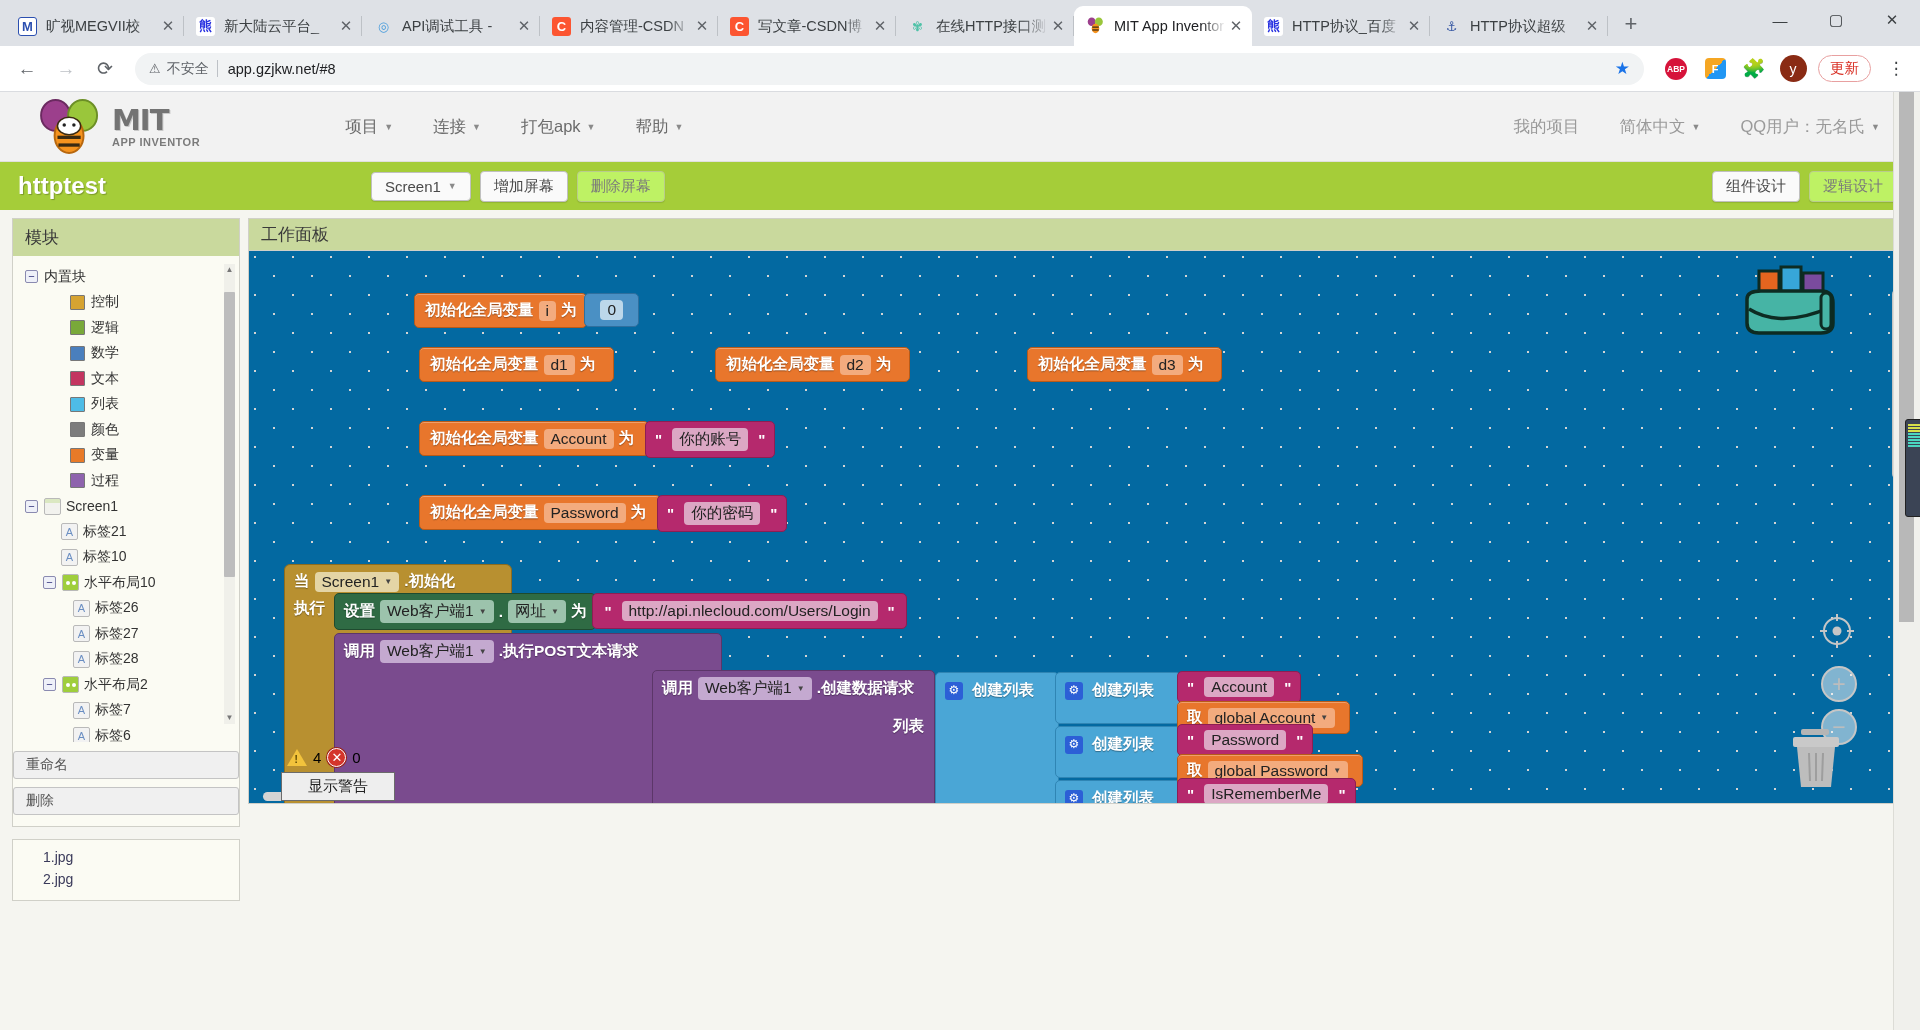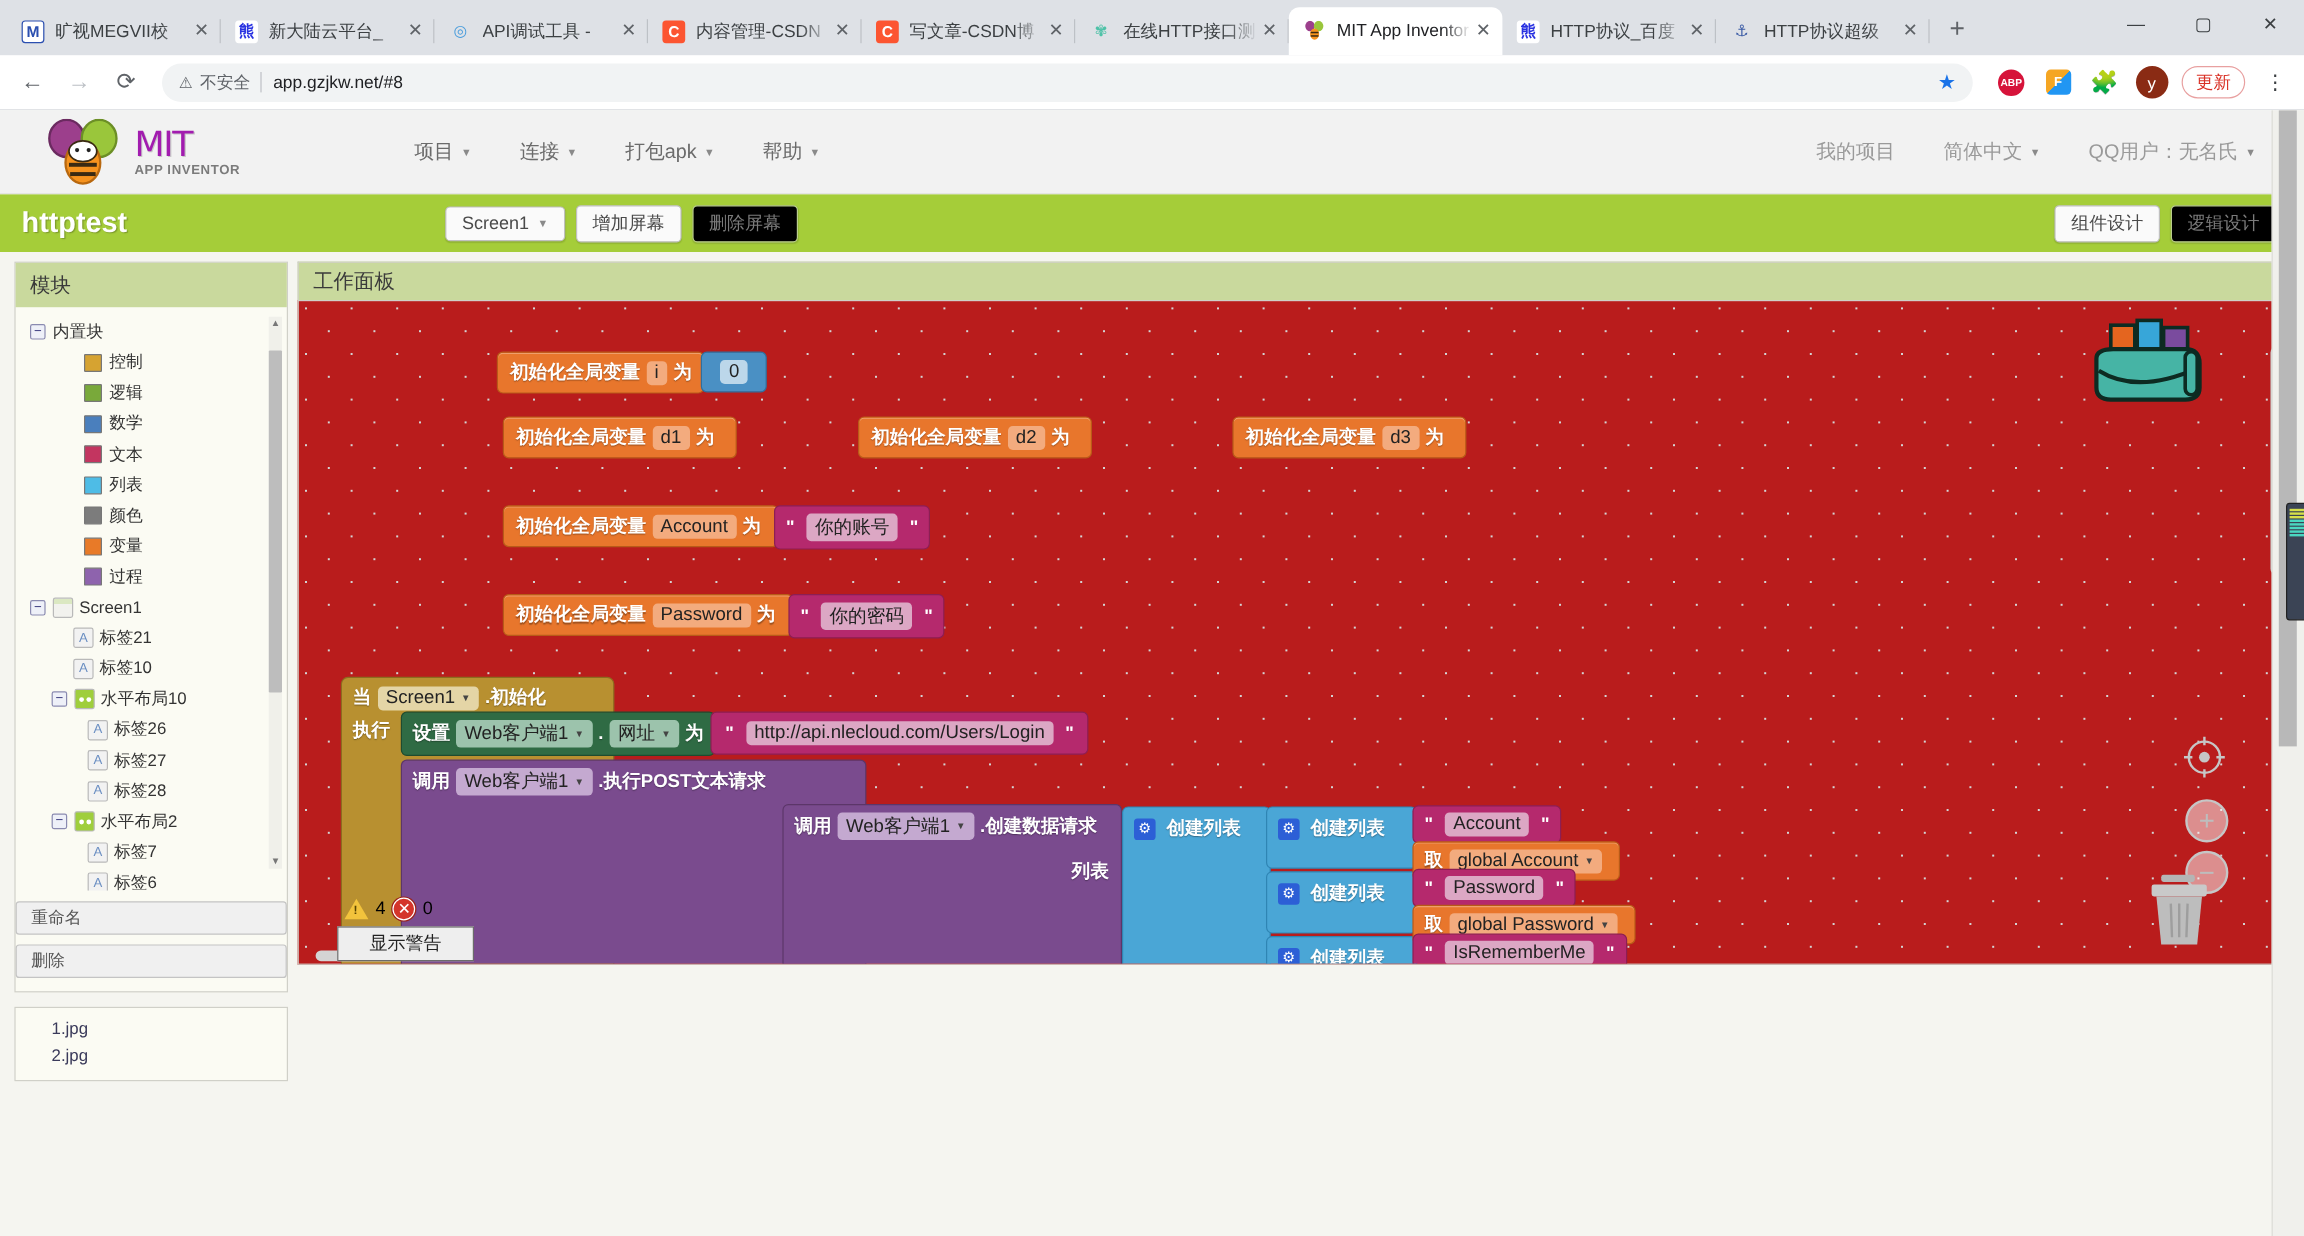--- a/index.html
+++ b/index.html
@@ -166,21 +166,21 @@
     height: 70px;
     background: #f2f2f2;
     display: flex;
     align-items: center;
     padding-left: 32px;
     border-bottom: 1px solid #e0e0de;
   }
   .ai-logo { display: flex; align-items: center; gap: 2px; }
   .bee-svg { width: 78px; height: 56px; }
   .mit-text { display: flex; flex-direction: column; line-height: 1; }
-  .mit-text .big { font-size: 29px; font-weight: normal; color: #a21caf;
+  .mit-text .big { font-size: 29px; font-weight: bold; color: #737373;
                    letter-spacing: -1px; font-family: "DejaVu Sans", sans-serif;
                    text-shadow: 1px 1px 0 #c8c8c8; }
   .mit-text .small { font-size: 11px; font-weight: bold; color: #7b7b7b;
                      letter-spacing: 0.5px; margin-top: 2px; }
 
   .ai-menu { display: flex; margin-left: 145px; gap: 40px; }
   .ai-menu-item { font-size: 16.5px; color: #6b6b6b; display: flex;
                   align-items: center; gap: 6px; }
   .caret { font-size: 9px; color: #8a8a8a; }
 
@@ -201,21 +201,21 @@
   .pb-btn {
     font-size: 15px; color: #4a4a4a;
     background: #fafafa;
     border: 1px solid #c0c0c0;
     border-radius: 4px;
     padding: 5px 13px;
     margin-right: 9px;
     display: flex; align-items: center; gap: 7px;
     box-shadow: 0 1px 1px rgba(0,0,0,.12);
   }
-  .pb-btn.muted { background: #000000; color: #7b7b7b; border-color: #b9cc8c; }
+  .pb-btn.muted { background: #bef264; color: #7b7b7b; border-color: #b9cc8c; }
   .pb-right { margin-left: auto; display: flex; }
 
   
   .ai-body { display: flex; height: 820px; }
 
   .ai-sidebar { width: 240px; flex: 0 0 240px; padding: 8px 0 0 12px; }
   .panel { background: #fbfbf3; border: 1px solid #d0d0c8; margin-bottom: 12px; }
   .panel-head {
     background: #c9d99d; padding: 7px 12px;
     font-size: 17px; color: #3a3a3a;
@@ -259,21 +259,21 @@
                    padding: 9px 0 5px 0; flex-direction: column; }
   .sb-btn { font-size: 14px; color: #555; background: #f0f0f0;
             border: 1px solid #c4c4c4; border-radius: 3px; padding: 4px 12px; }
   .asset-item { font-size: 14px; color: #3a3a5a; padding: 3px 0 3px 30px; }
 
   
   .ai-viewer { flex: 1 1 auto; padding: 8px 14px 0 8px; position: relative; }
   .viewer-head { background: #c9d99d; padding: 4px 12px; font-size: 17px;
                  color: #3a3a3a; border: 1px solid #d0d0c8; border-bottom: none; }
   .canvas-frame { position: relative; height: 554px; border: 1px solid #cfcfc8;
-                  background: #b91c1c; overflow: hidden; }
+                  background: #0369a1; overflow: hidden; }
   .canvas-dots {
     position:absolute; inset:0;
     background-image:
       radial-gradient(circle, #d4d4d4 1.1px, transparent 1.2px),
       radial-gradient(circle, #d4d4d4 1.1px, transparent 1.2px);
     background-size: 38px 38px, 38px 38px;
     background-position: 6px 6px, 25px 25px;
   }
 
   

